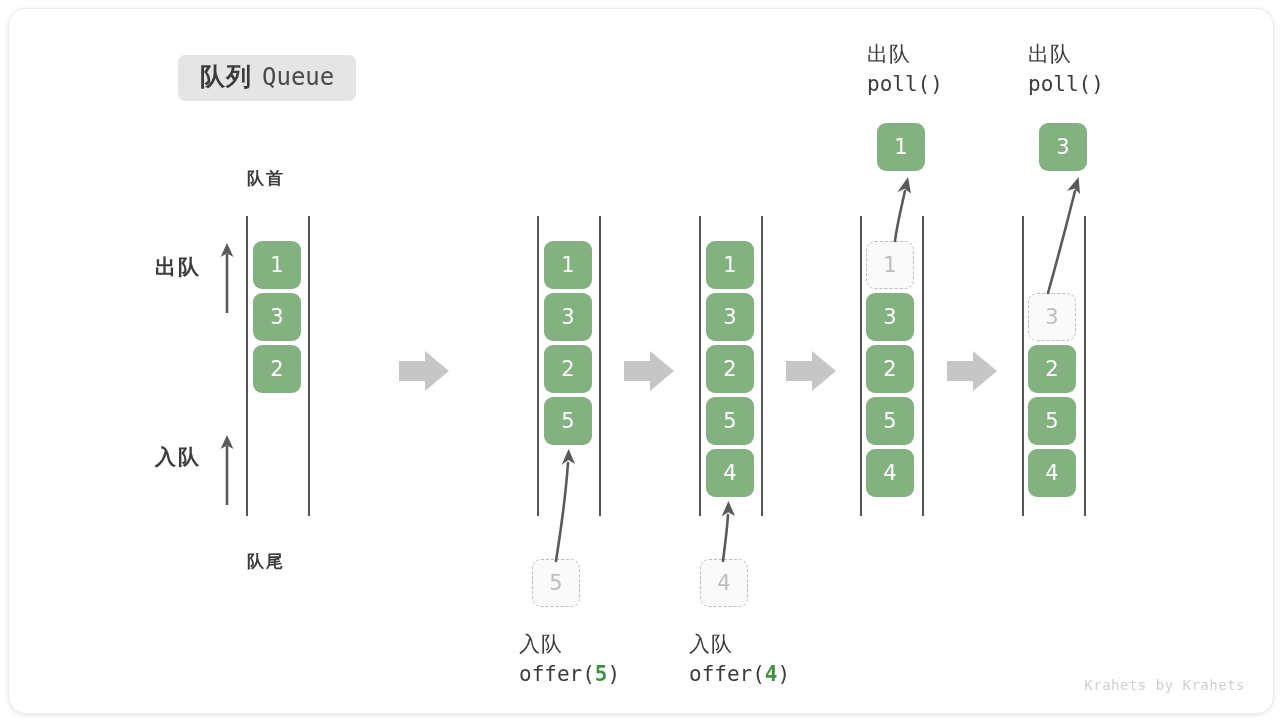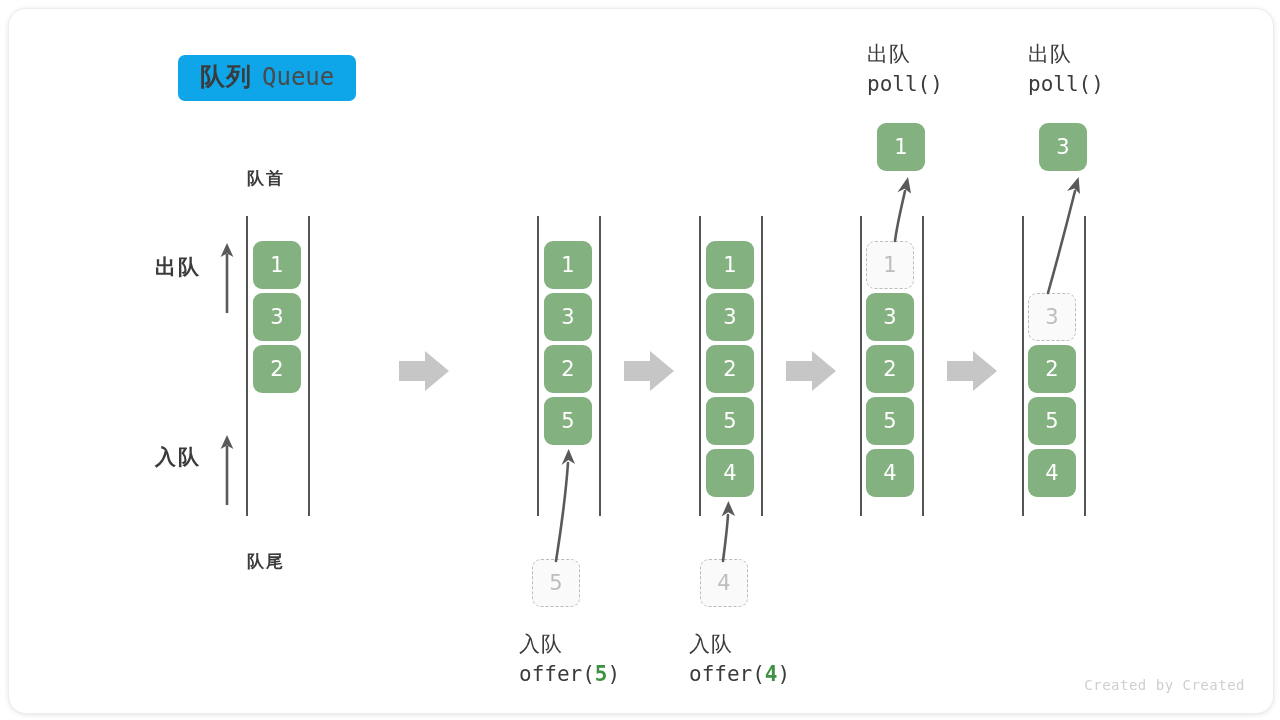--- a/index.html
+++ b/index.html
@@ -27,21 +27,21 @@
     overflow: hidden;
   }
 
   .abs { position: absolute; }
 
   
   #title-badge {
     left: 169px;
     top: 46px;
     padding: 9px 22px 12px 22px;
-    background: #0ea5e9;
+    background: #e5e5e5;
     border-radius: 7px;
     white-space: nowrap;
     line-height: 1;
   }
   #title-badge .cn {
     font-size: 25px;
     font-weight: bold;
     color: #3b3b3b;
     letter-spacing: 1px;
   }
@@ -254,15 +254,15 @@
   <div class="abs box ghost" style="left:1019px; top:284px;">3</div>
   <div class="abs box solid" style="left:1019px; top:336px;">2</div>
   <div class="abs box solid" style="left:1019px; top:388px;">5</div>
   <div class="abs box solid" style="left:1019px; top:440px;">4</div>
 
   <svg class="abs" style="left:1010px; top:160px;" width="90" height="128">
     <path d="M29 124 C38 92, 48 54, 56 22" stroke="#5a5a5a" stroke-width="2.6" fill="none" stroke-linecap="round"></path>
     <path d="M59.6 8 L61 25 L55.4 19.6 L48 22 Z" fill="#5a5a5a"></path>
   </svg>
 
-  <div class="abs" id="watermark">Created by Created</div>
+  <div class="abs" id="watermark">Krahets by Krahets</div>
 
 </div>
 
 </body></html>

